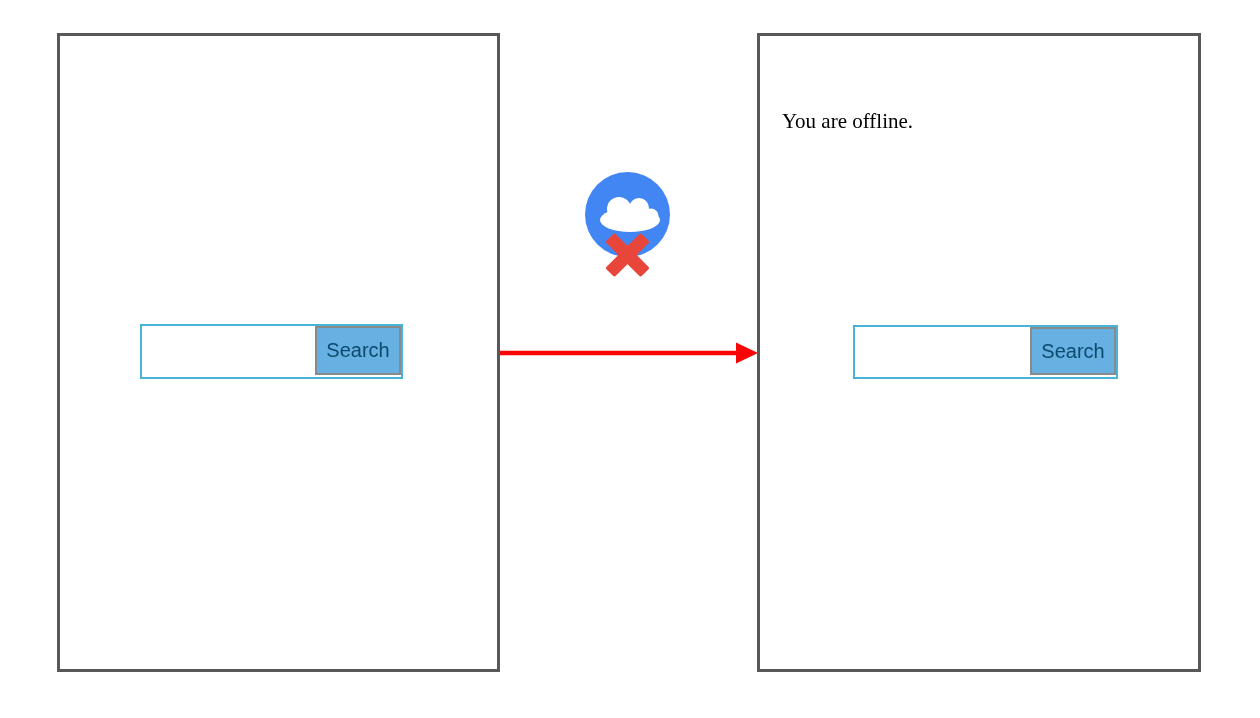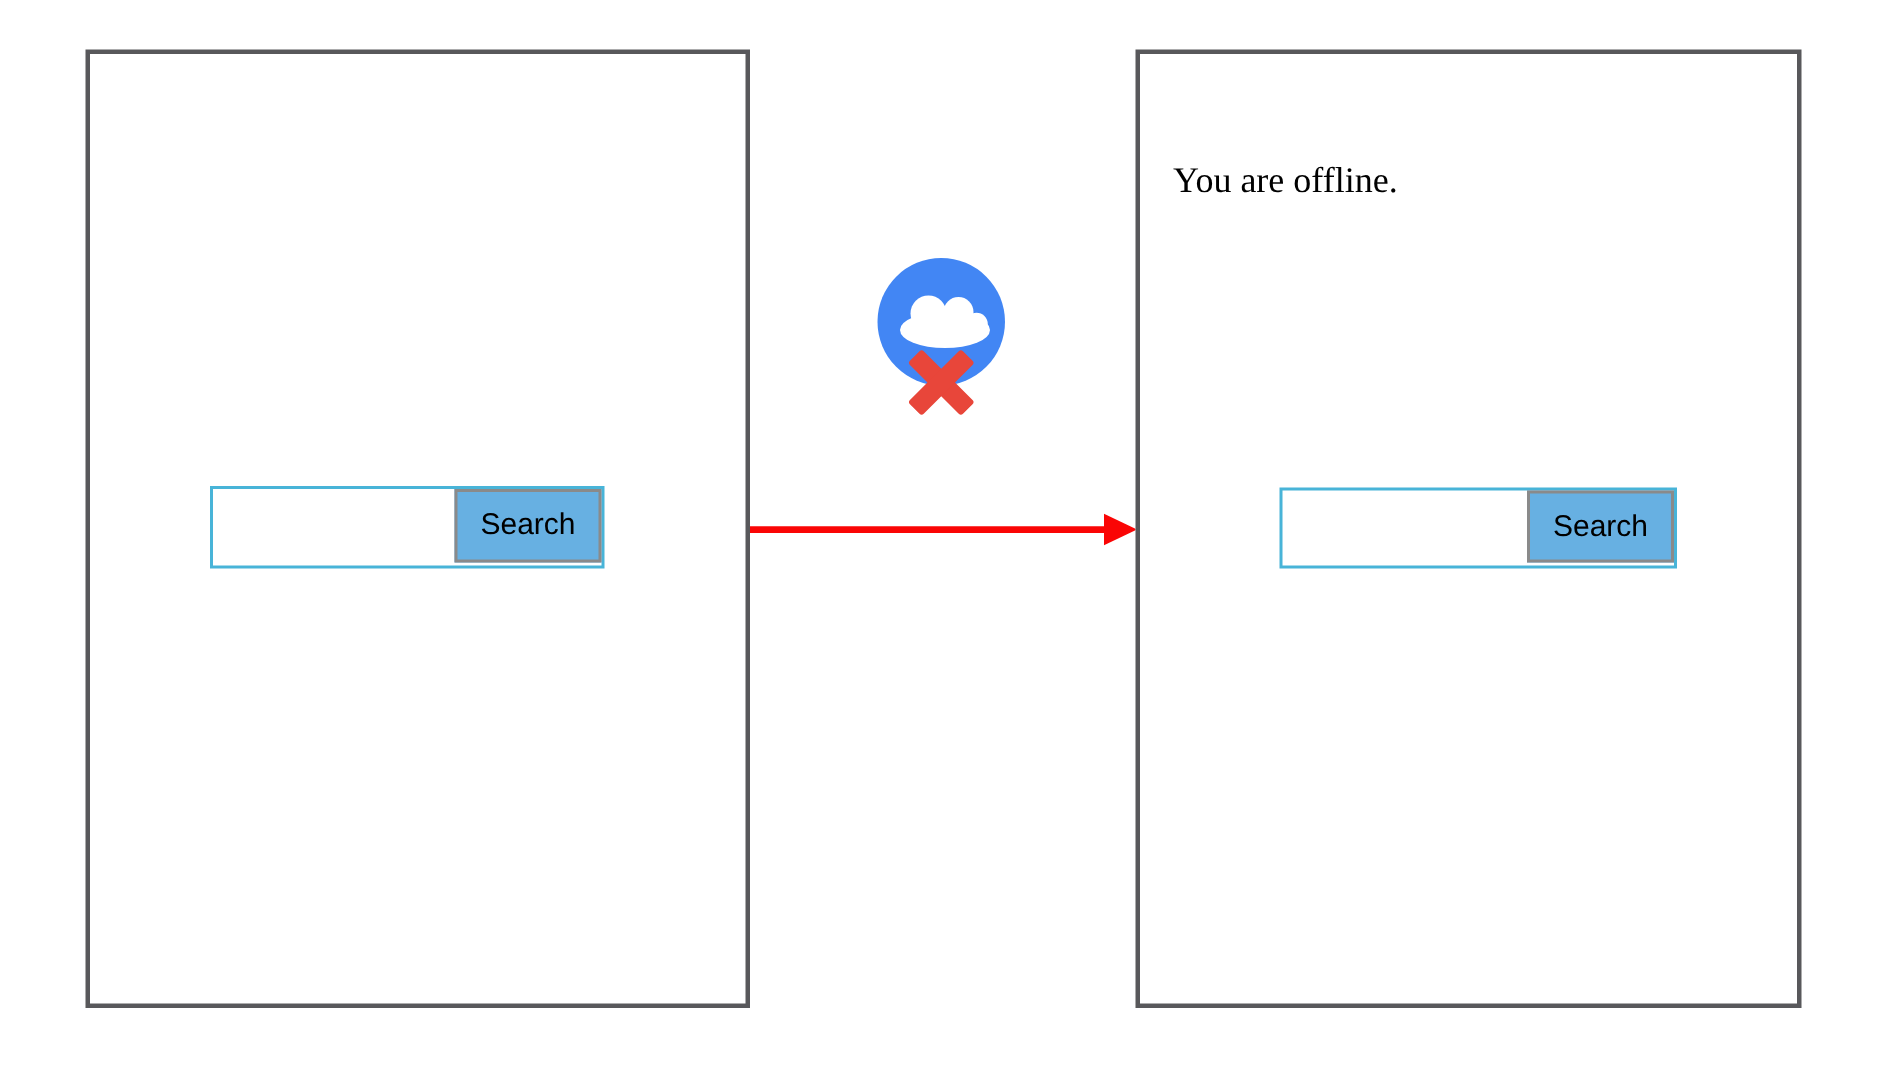--- a/index.html
+++ b/index.html
@@ -36,37 +36,37 @@
     left: 0; top: 0;
     width: 100%; height: 100%;
     border: none; outline: none;
     background: transparent;
     font: 18px "Liberation Sans", sans-serif;
     padding: 0 8px;
   }
   .search-button {
     position: absolute;
     top: 0; right: 0;
-    width: 98px;
+    width: 86px;
     background: var(--button-bg, #67b0e2);
     border: 2px solid var(--button-border, #8a8a8a);
     font: 20px "Liberation Sans", sans-serif;
-    color: #000000;
+    color: #0c4a6e;
     cursor: pointer;
   }
   #combo-left  .search-button { height: 49px; }
   #combo-right .search-button { height: 48px; }
 
   
   .offline-text {
     position: absolute;
     left: 22px; top: 73px;
     width: 409px;
     font-family: "Liberation Serif", serif;
-    font-size: 24px;
+    font-size: 21px;
     line-height: 25px;
     text-align: justify;
     color: var(--text-color, #000);
   }
   .offline-text .p1 { margin-bottom: 27px; }
   .offline-text a {
     color: var(--link-color, #0000ee);
     text-decoration: underline;
     cursor: pointer;
   }

